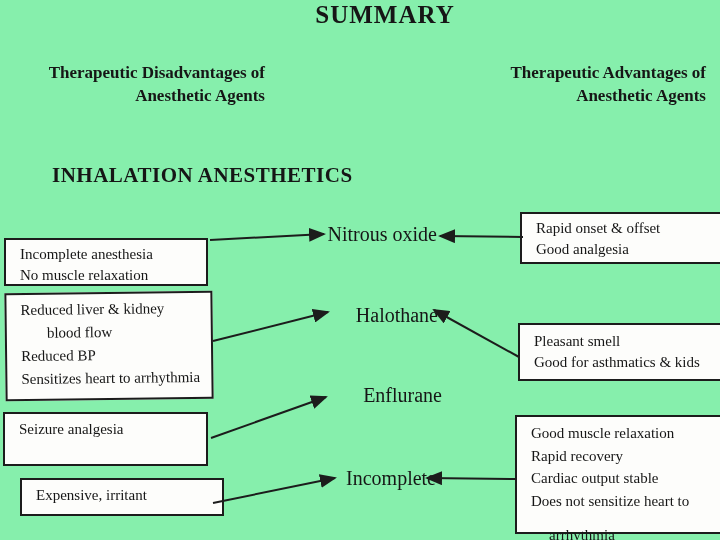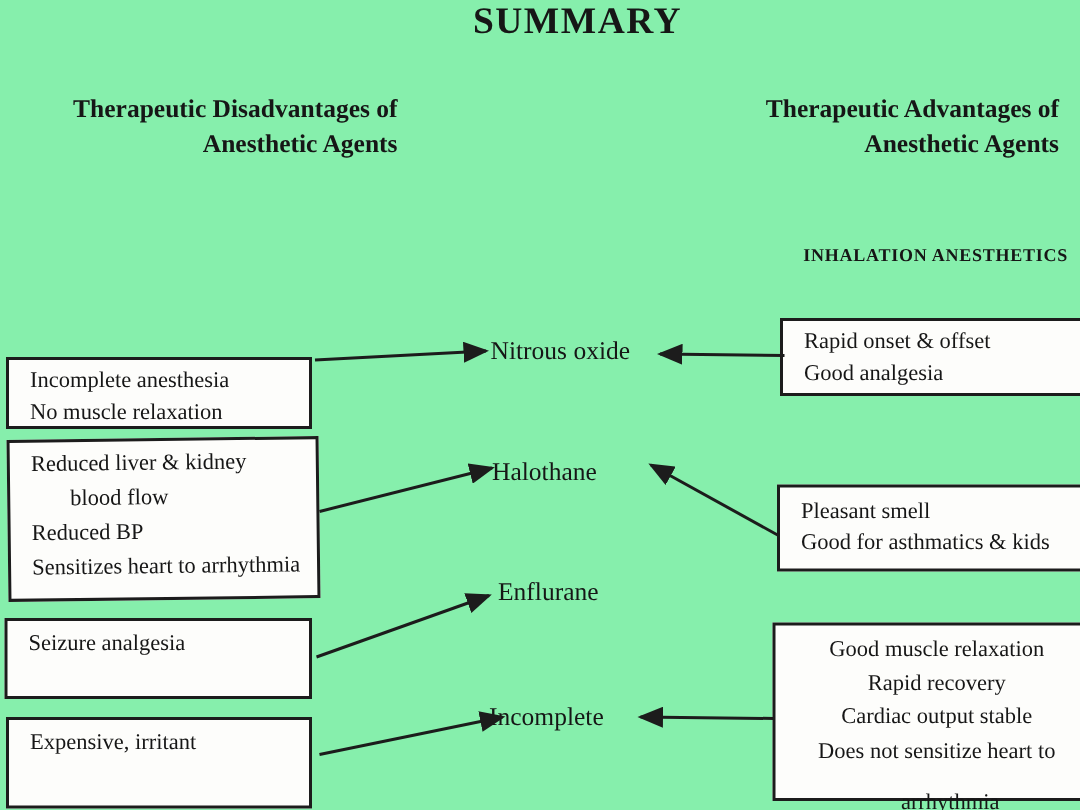--- a/index.html
+++ b/index.html
@@ -20,50 +20,50 @@
     font-size: 25px; font-weight: bold; letter-spacing: 1px;
   }
   .col-header {
     text-align: right;
     font-size: 17px; font-weight: bold; line-height: 23px;
   }
   .col-header-left { left: 15px; top: 61px; width: 250px; }
   .col-header-right { left: 468px; top: 61px; width: 238px; }
   .section-heading {
     left: 52px; top: 163px; width: 660px;
-    text-align: right;
-    font-size: 12px; font-weight: bold; letter-spacing: 0.5px;
+    text-align: left;
+    font-size: 21px; font-weight: bold; letter-spacing: 0.5px;
   }
   .agent-label {
-    width: 110px; text-align: left;
-    font-size: 17px; line-height: 20px; white-space: nowrap;
+    width: 110px; text-align: right;
+    font-size: 20px; line-height: 20px; white-space: nowrap;
   }
   .agent-nitrous   { left: 327px; top: 224px; }
   .agent-halothane { left: 328px; top: 305px; }
   .agent-enflurane { left: 332px; top: 385px; }
   .agent-isoflurane{ left: 326px; top: 468px; }
   .note-box {
     border: 2px solid #1c1c1c;
     background: #fdfdfb;
     font-size: 15px; line-height: 21px;
     padding: 4px 6px 4px 14px;
     box-sizing: border-box;
   }
   .note-box .line { white-space: nowrap; }
   .note-box .indent1 { padding-left: 26px; }
   .note-box .indent2 { padding-left: 18px; margin-top: 12px; }
   .box-dis-1 { left: 4px;  top: 211px; width: 204px; height: 48px; margin-top: 27px; }
   .box-dis-2 { left: 5px;  top: 292px; width: 208px; height: 108px; line-height: 23px; transform: rotate(-0.7deg); }
   .box-dis-2 .line { line-height: 23px; }
   .box-dis-3 { left: 3px;  top: 412px; width: 205px; height: 54px; padding-top: 5px; }
-  .box-dis-4 { left: 4px;  top: 478px; width: 204px; height: 61px; padding-top: 5px; }
+  .box-dis-4 { left: 20px;  top: 478px; width: 204px; height: 38px; padding-top: 5px; }
   .box-adv-1 { left: 520px; top: 212px; width: 206px; height: 52px; }
   .box-adv-2 { left: 518px; top: 323px; width: 208px; height: 58px; padding-top: 6px; }
   .box-adv-3 { left: 515px; top: 415px; width: 211px; height: 119px; padding-top: 5px; }
-  .box-adv-3 .line { line-height: 22.5px; text-align: center; }
+  .box-adv-3 .line { line-height: 22.5px; }
   svg.arrows { position: absolute; left: 0; top: 0; }
 </style>
 </head>
 <body>
 
 <div id="page">
 
   <div class="abs page-title">SUMMARY</div>
 
   <div class="abs col-header col-header-left">

